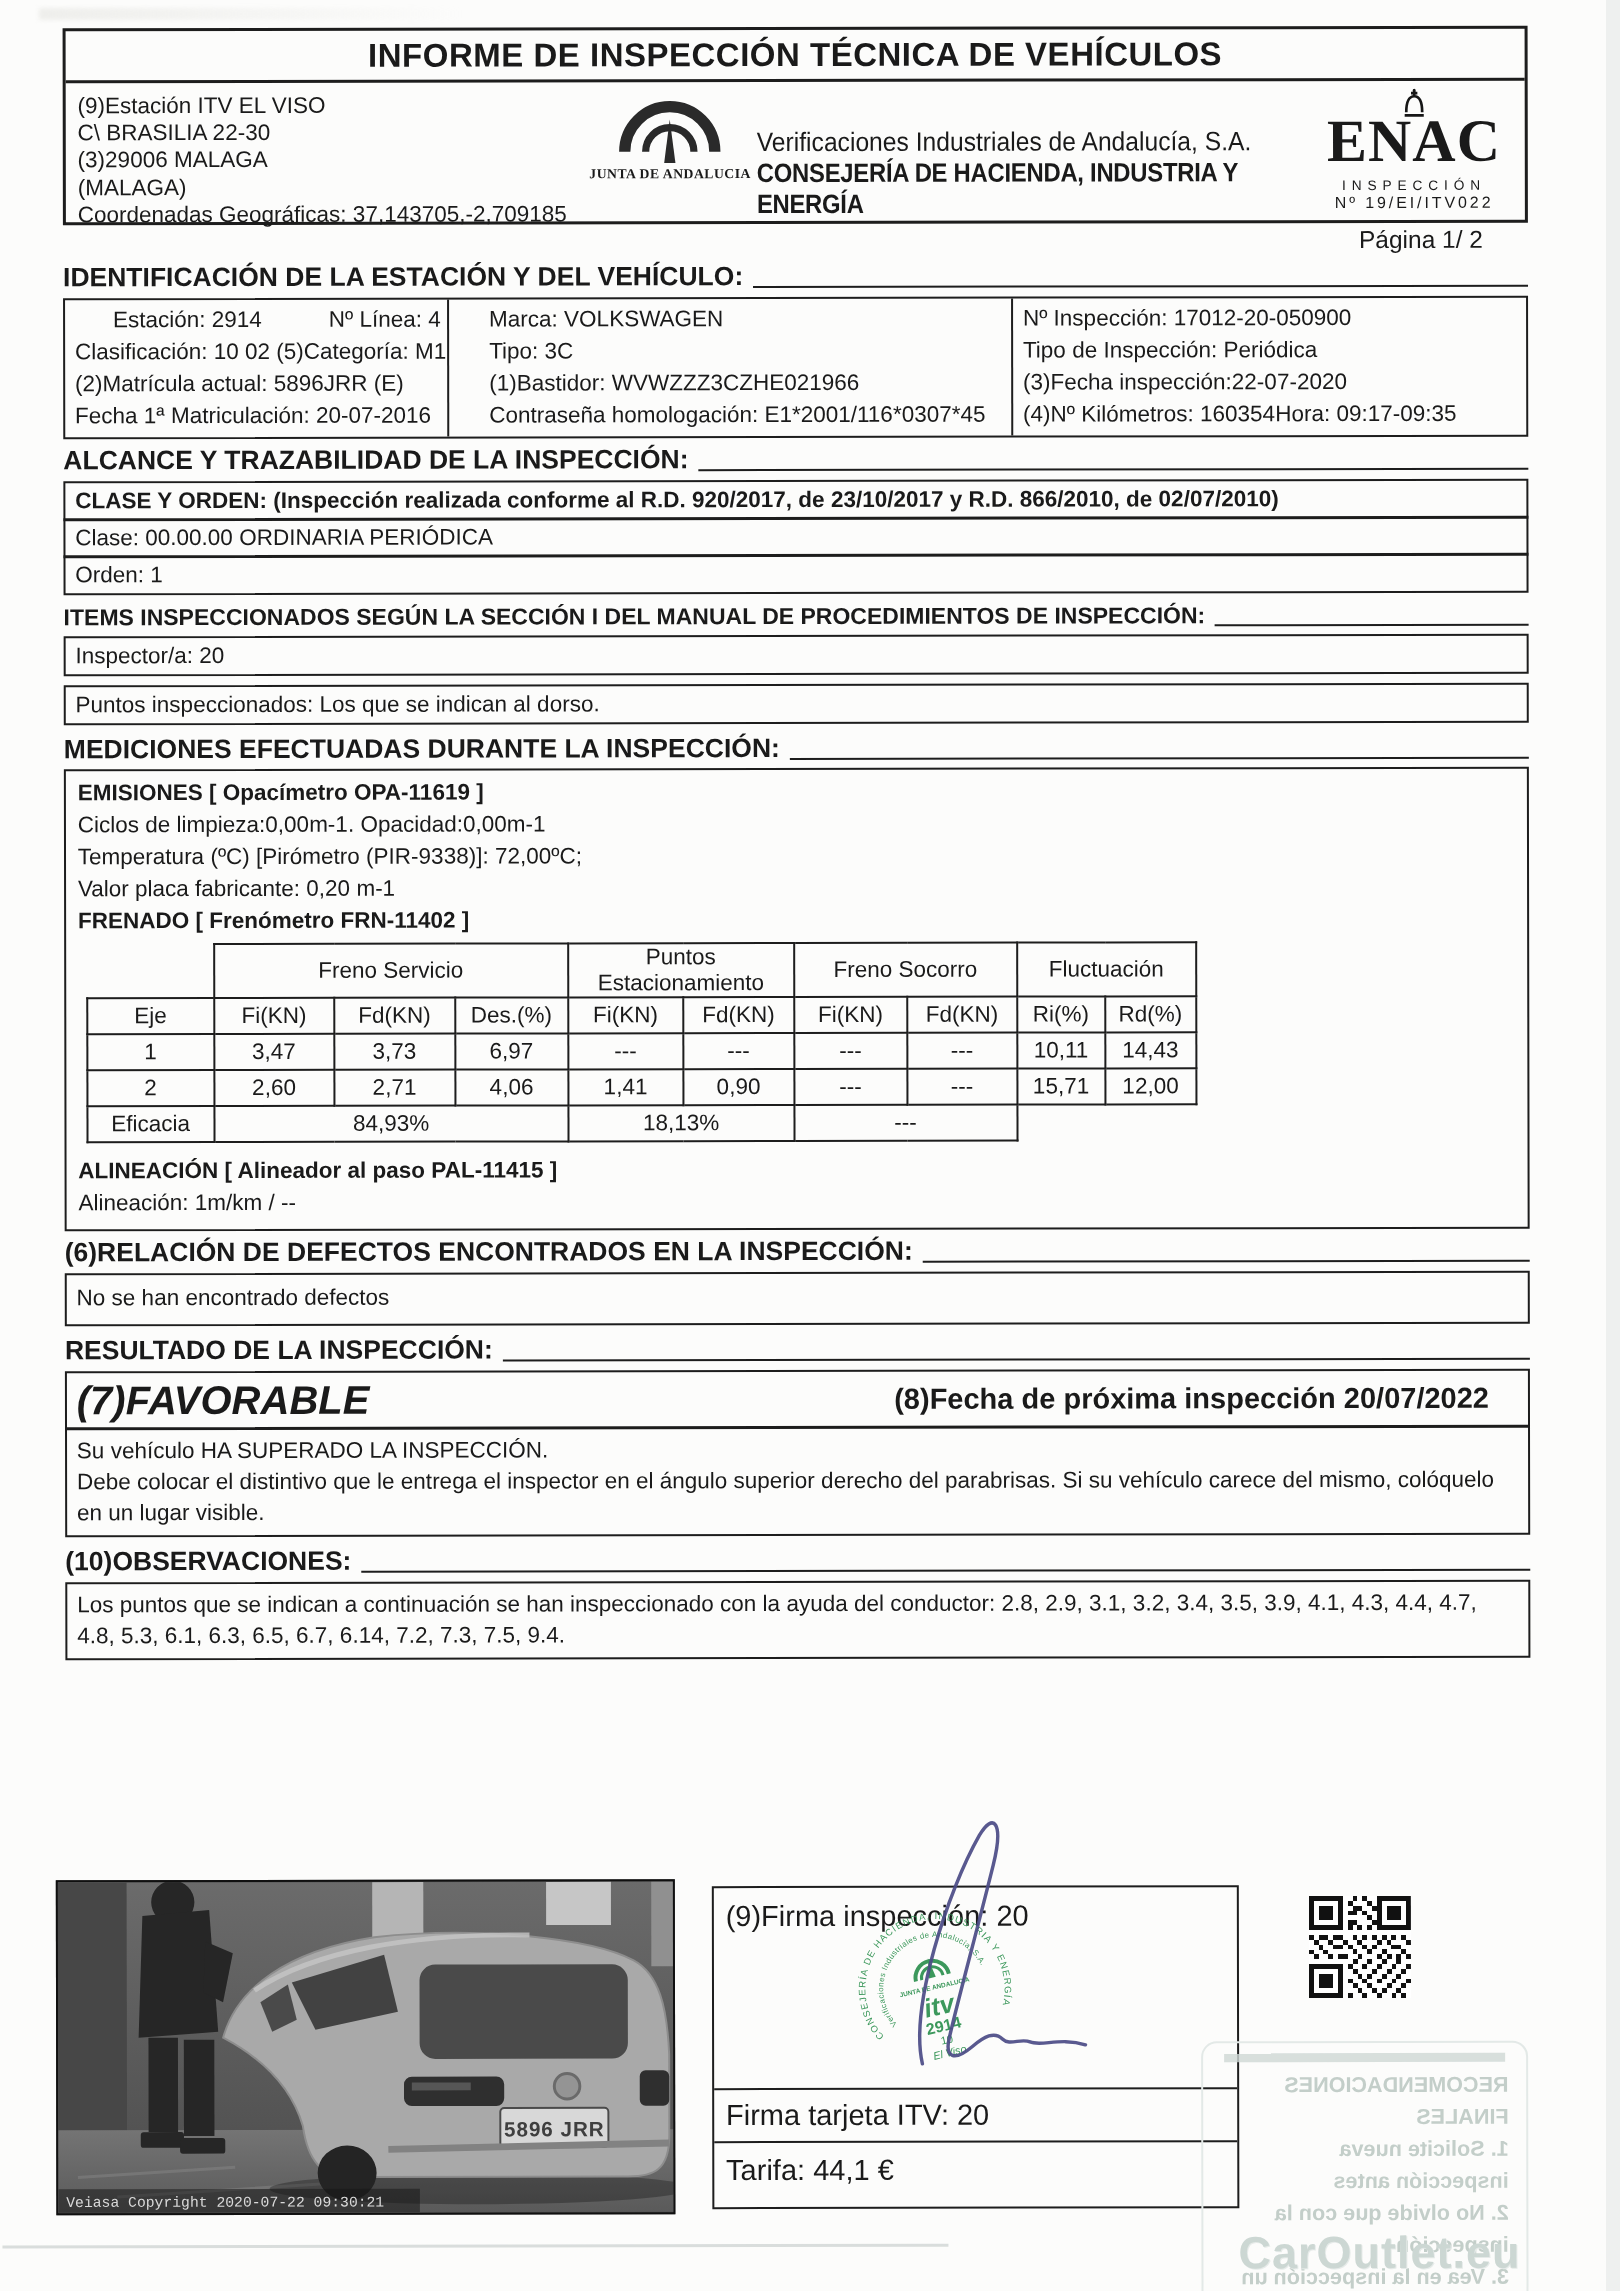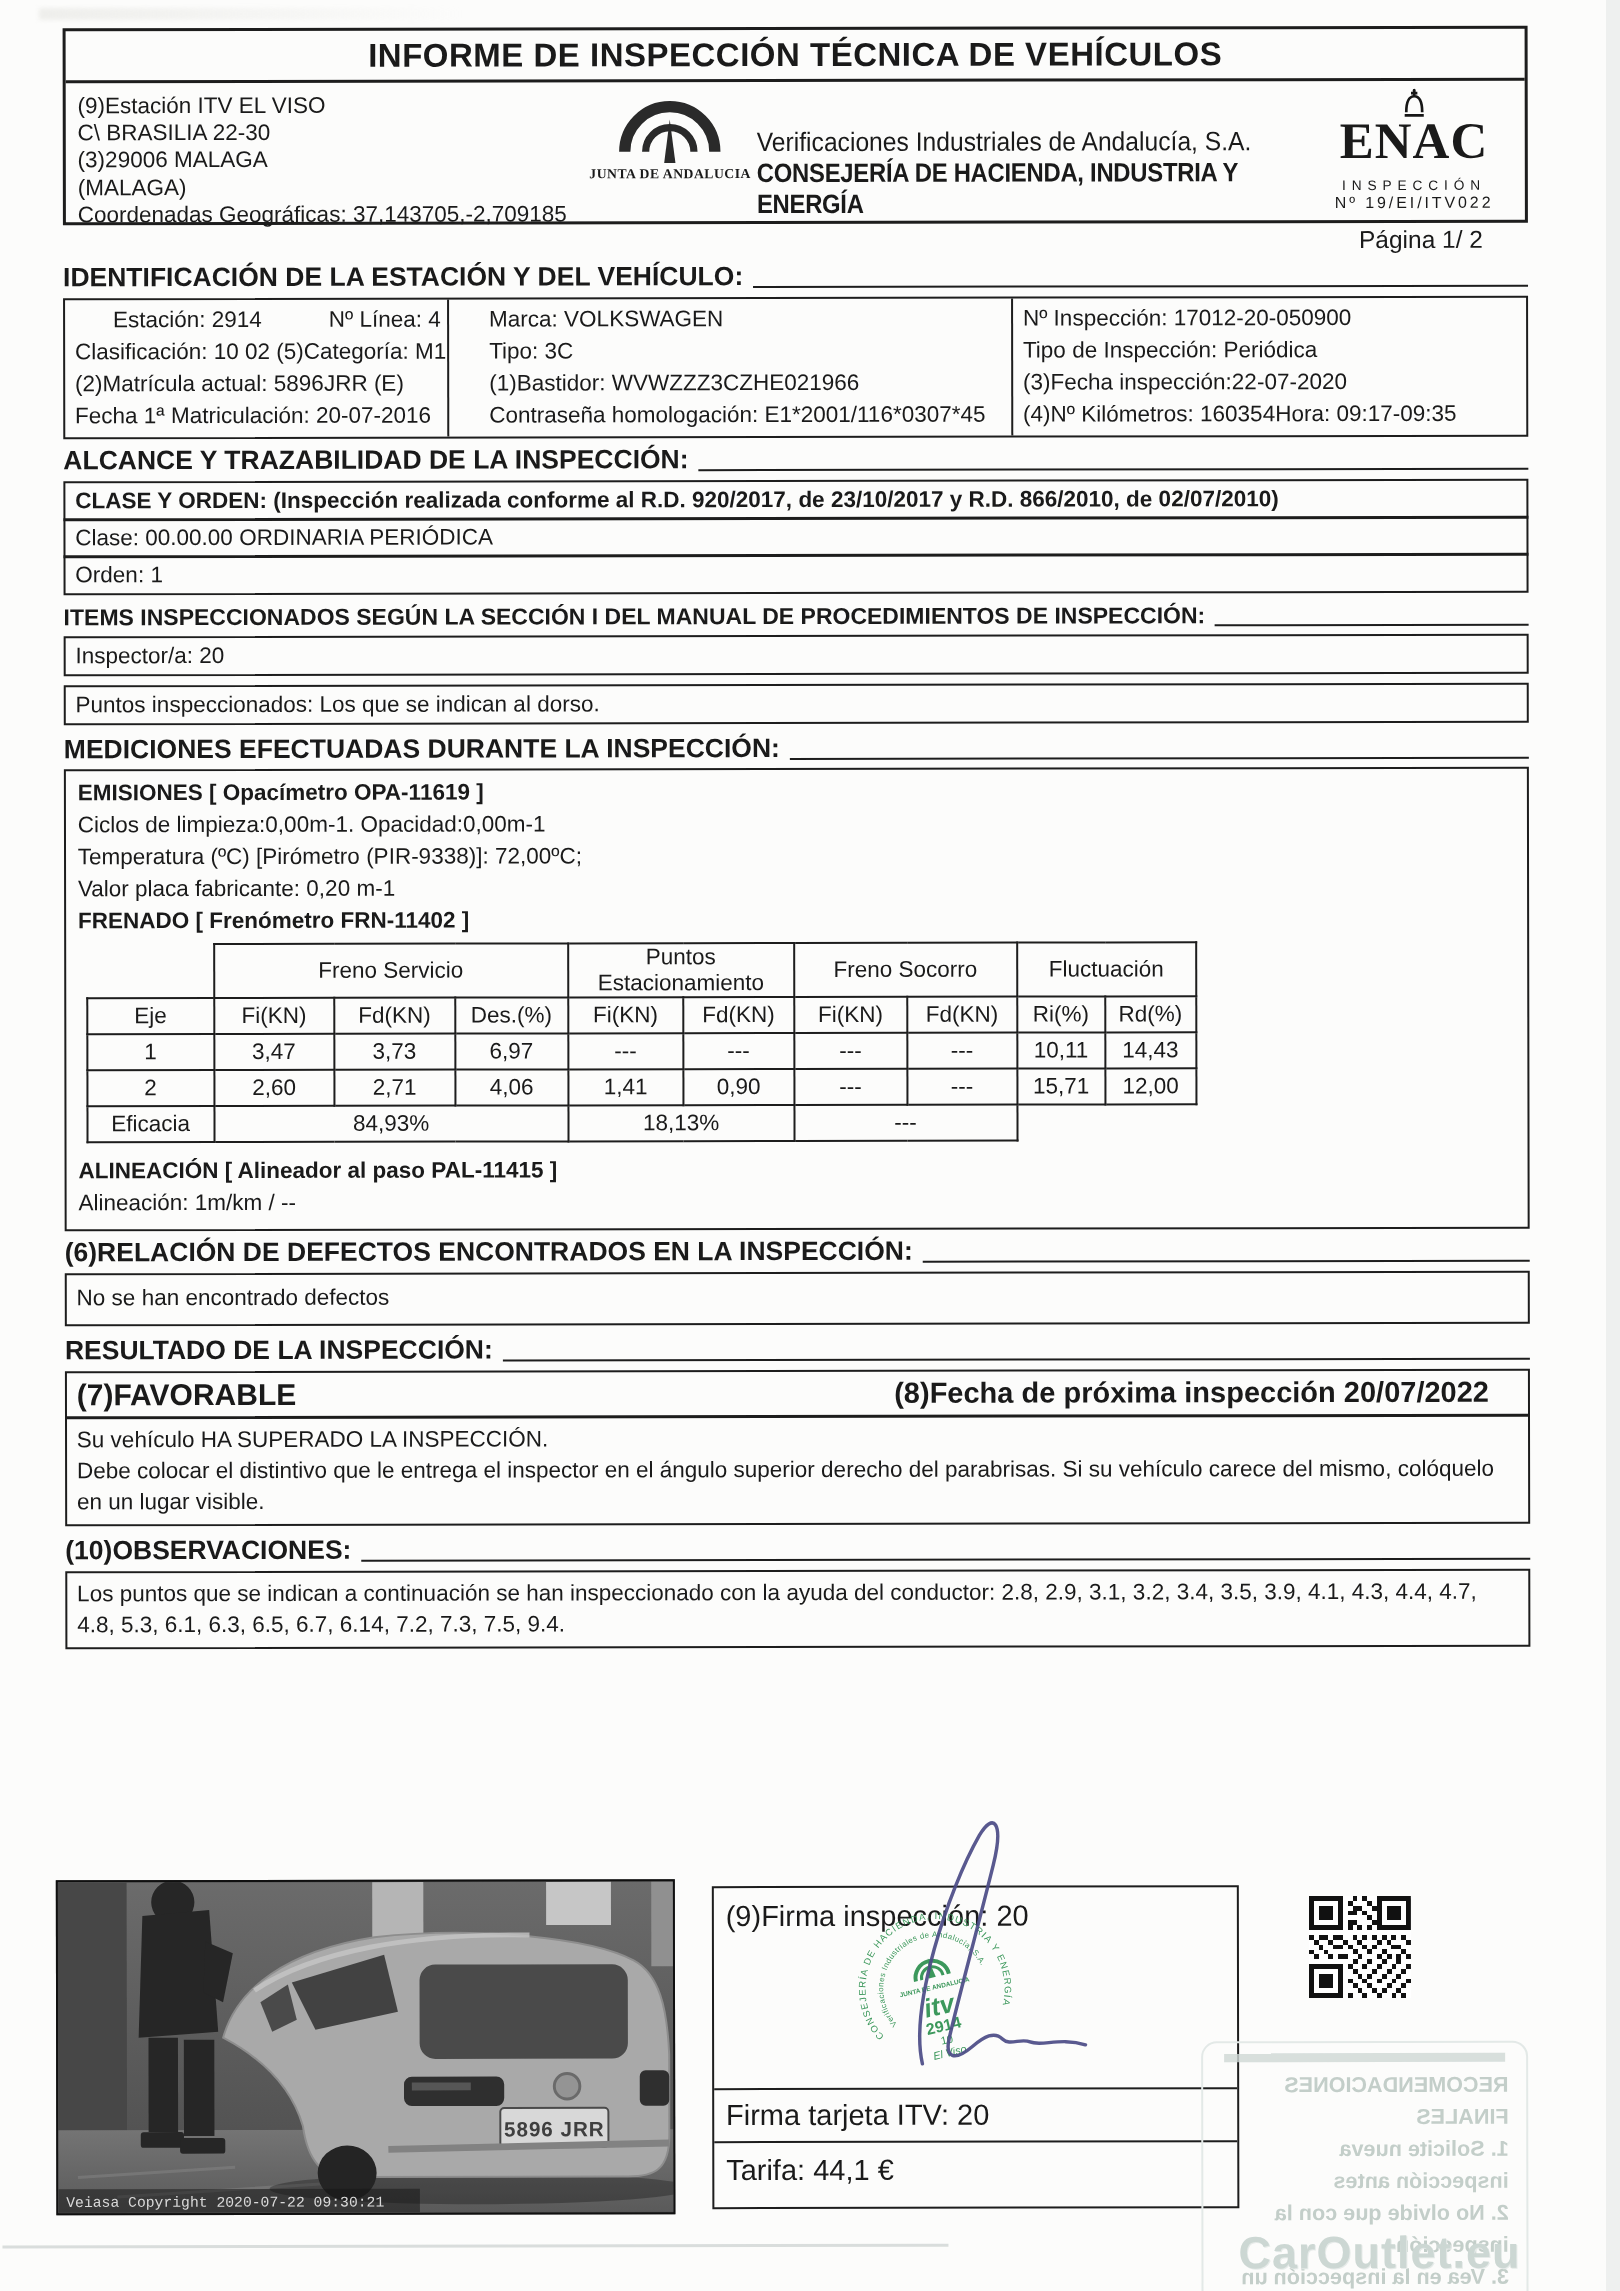--- a/index.html
+++ b/index.html
@@ -18,21 +18,21 @@
   .header-row { display:flex; padding:5.9px 7.8px 7.8px 11.8px; height:139px; }
   .station { width:510px; font-size:22.5px; line-height:27.4px; padding-top:2.9px; }
   .junta { width:165px; text-align:center; padding-top:3.9px; }
   .junta svg { width:116px; height:74px; display:block; margin:0 auto; }
   .junta-label { font-size:13.7px; font-weight:bold; letter-spacing:0.5px; font-family:"Liberation Serif",serif; }
   .org { flex:1; padding-top:39px; padding-left:3.9px; }
   .org1 { font-size:26.5px; transform:scaleX(.93); transform-origin:left; }
   .org2 { font-size:26.5px; font-weight:bold; transform:scaleX(.9); transform-origin:left; letter-spacing:-0.3px; }
   .enac { width:206px; text-align:center; padding-top:1px; }
   .enac svg { width:35px; height:31px; display:block; margin:0 auto; }
-  .enac-name { font-family:"Liberation Serif",serif; font-weight:bold; font-size:51px; line-height:45px; letter-spacing:1px; }
+  .enac-name { font-family:"Liberation Serif",serif; font-weight:bold; font-size:60px; line-height:45px; letter-spacing:1px; }
   .enac-sub { font-size:13.7px; letter-spacing:5.9px; margin-top:14px; }
   .enac-num { font-size:16px; letter-spacing:2.9px; margin-top:1px; }
 
   .pagina { text-align:right; font-size:24.5px; padding:2.9px 45px 0 0; height:31px; }
 
   .sec-heading { display:flex; font-weight:bold; margin:5.9px 0 4.9px; }
   .sec-heading .txt { white-space:nowrap; }
   .sec-heading .rule { flex:1; border-bottom:2.9px solid #1d1d1d; margin:0 0 3.9px 9.8px; }
   .h-big { font-size:26.5px; }
   .h-mid { font-size:23px; margin-top:9.8px; }
@@ -53,21 +53,21 @@
   .bold { font-weight:bold; }
 
   .med-box { border:2.9px solid #1d1d1d; padding:5.9px 11.8px 9.8px; }
   .mline { line-height:32px; }
   table.brake { border-collapse:collapse; margin:5.9px 0 11.8px 7.8px; }
   .brake td { border:2.9px solid #1d1d1d; text-align:center; font-size:22.5px; height:36px; padding:0 3.9px; }
   .brake td.ph { border:none; }
 
   .result-strip { border:2.9px solid #1d1d1d; display:flex; justify-content:space-between; align-items:center;
                   padding:4.9px 39px 4.9px 9.8px; font-weight:bold; }
-  .fav { font-size:30px; }
+  .fav { font-size:40px;font-style:italic; }
   .next { font-size:29px; }
   .body-strip { margin-top:-2.9px; padding:5.9px 9.8px 7.8px; line-height:31px; margin-bottom:8.8px; }
   .obs { line-height:31px; padding:4.9px 9.8px 6.9px; }
   .tall { padding:8.8px 9.8px 10.8px; }
 
   
   .photo { position:absolute; left:-9.8px; top:1852px; width:619px; height:335px; border:2.9px solid #101010; background:#555; }
   .photo svg { display:block; width:100%; height:100%; }
   .firma-box { position:absolute; left:646px; top:1859px; width:527px; height:323px; border:2.9px solid #1d1d1d; background:transparent; }
   .firma-top { height:202px; border-bottom:2.9px solid #1d1d1d; padding:11.8px 11.8px; font-size:29px; }

